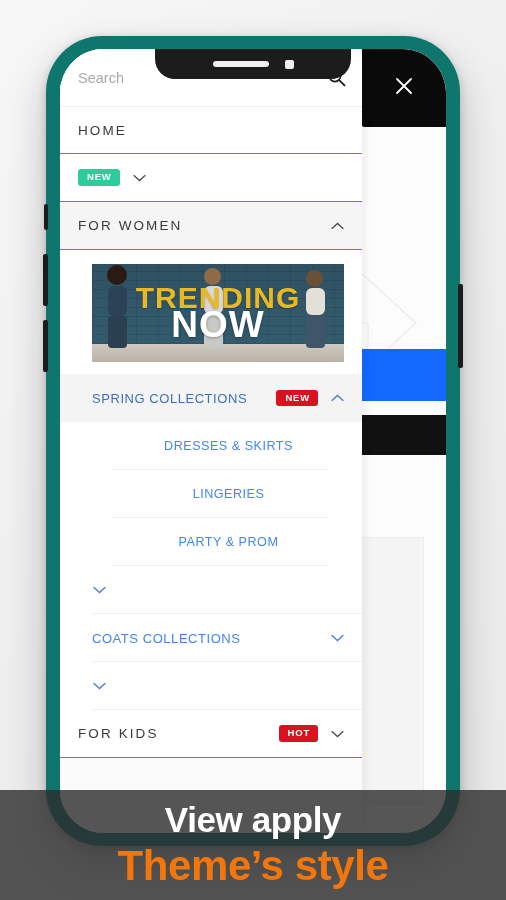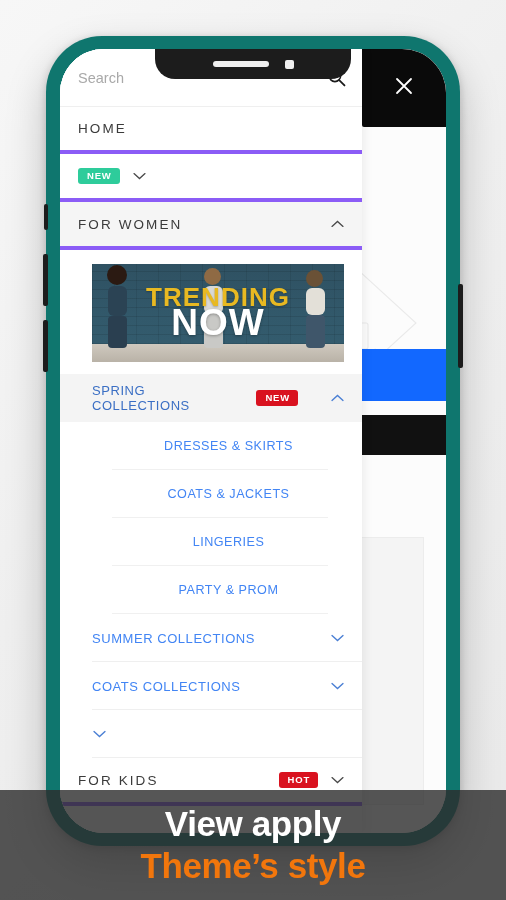--- a/index.html
+++ b/index.html
@@ -186,21 +186,21 @@
   }
 
   
   .menu-row {
     position: relative;
     height: 48px;
     display: flex;
     align-items: center;
     padding: 0 17px 0 18px;
     background: #ffffff;
-    border-bottom: 4px solid #8b5cf6;
+    border-bottom: 1px solid #8b5cf6;
     cursor: pointer;
   }
   .menu-row.first { border-top: 1px solid #efefef; }
   .menu-row.active { background: #f5f5f5; }
   .menu-label {
     flex: 1;
     font-size: 13.5px;
     letter-spacing: 2.1px;
     color: #3b3b3b;
   }
@@ -265,39 +265,39 @@
   .fig-c .torso { height: 27px; background:#e3e0d8; }
   .fig-c .legs  { height: 33px; background:#3f566a; }
 
   .banner-text {
     position: absolute; inset: 0;
     display: flex; flex-direction: column;
     align-items: center; justify-content: center;
     line-height: .92;
   }
   .banner-t1 {
-    font-size: 26px; font-weight: 800; letter-spacing: 1px;
+    font-size: 30px; font-weight: 800; letter-spacing: 1px;
     color: #e8b922; text-shadow: 0 1px 2px rgba(0,0,0,.25);
   }
   .banner-t2 {
     font-size: 37px; font-weight: 800; letter-spacing: 1px;
     color: #ffffff; margin-top: -4px; text-shadow: 0 1px 3px rgba(0,0,0,.3);
   }
 
   
   .sub-row {
     position: relative;
     height: 48px;
     display: flex;
     align-items: center;
     padding: 0 17px 0 32px;
     background: #ffffff;
     cursor: pointer;
   }
-  .sub-row.shaded { background: #f4f4f4; gap: 20px; }
+  .sub-row.shaded { background: #f4f4f4; }
   .sub-row .line {
     position: absolute; left: 32px; right: 0; bottom: 0;
     height: 1px; background: #efefef;
   }
   .sub-label {
     flex: 1;
     font-size: 13px;
     letter-spacing: .55px;
     color: #4285f4;
   }
@@ -334,21 +334,21 @@
     display: flex;
     flex-direction: column;
     align-items: center;
     justify-content: center;
     gap: 2px;
   }
   .ov-l1 {
     font-size: 35px; font-weight: 700; color: #ffffff; letter-spacing: -.4px;
   }
   .ov-l2 {
-    font-size: 35px; font-weight: 700; color: #f2760c; letter-spacing: -.4px;
+    font-size: 42px; font-weight: 700; color: #f2760c; letter-spacing: -.4px;
   }
 </style>
 </head>
 <body>
 
 <div class="backdrop"></div>
 
 <div class="device">
 
   <div class="btn-hw btn-mute"></div>
@@ -475,34 +475,29 @@
                 <path d="M1 6.4 L6.5 1.4 L12 6.4" fill="none" stroke="#4a7fd4" stroke-width="1.4" stroke-linecap="round"></path>
               </svg>
           </span>
         </div>
 
         <div class="sub2-row">
           <span class="sub2-label">DRESSES &amp; SKIRTS</span>
           <span class="line"></span>
         </div>
         <div class="sub2-row">
-          <span class="sub2-label">COATS &amp; JACKETS</span>
-          <span class="line"></span>
-        </div>
-        <div class="sub2-row">
           <span class="sub2-label">LINGERIES</span>
           <span class="line"></span>
         </div>
         <div class="sub2-row">
           <span class="sub2-label">PARTY &amp; PROM</span>
           <span class="line"></span>
         </div>
 
         <div class="sub-row">
-          <span class="sub-label">SUMMER COLLECTIONS</span>
           <span class="chev">
             <svg viewBox="0 0 13 8">
                 <path d="M1 1.6 L6.5 6.6 L12 1.6" fill="none" stroke="#4a7fd4" stroke-width="1.4" stroke-linecap="round"></path>
               </svg>
           </span>
           <span class="line"></span>
         </div>
 
         <div class="sub-row">
           <span class="sub-label">COATS COLLECTIONS</span>

